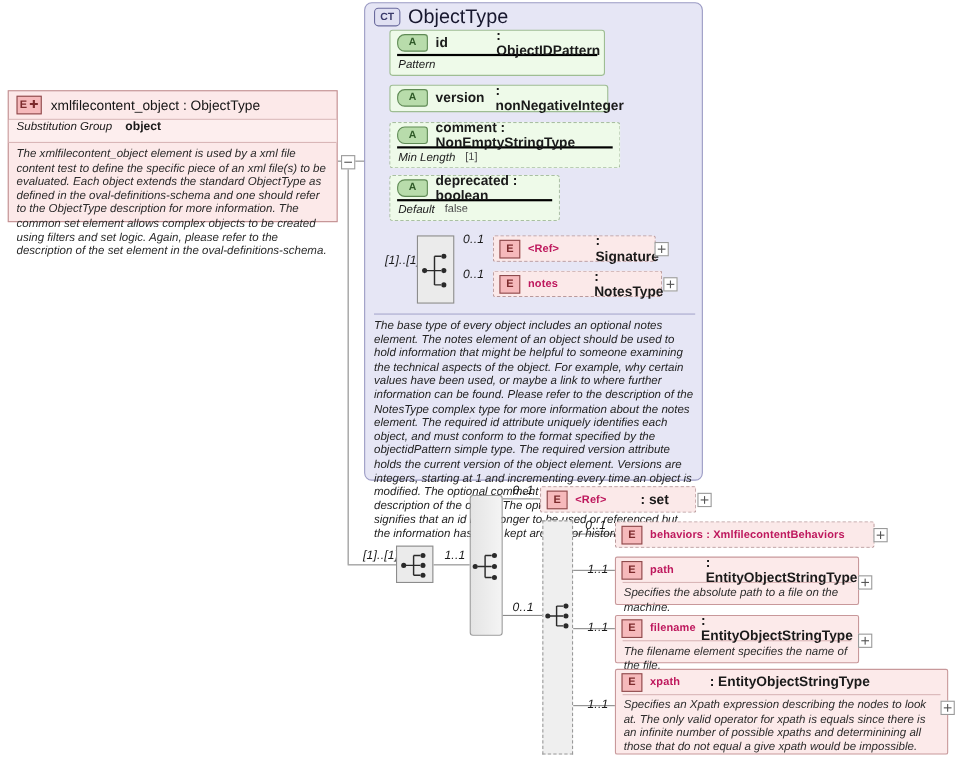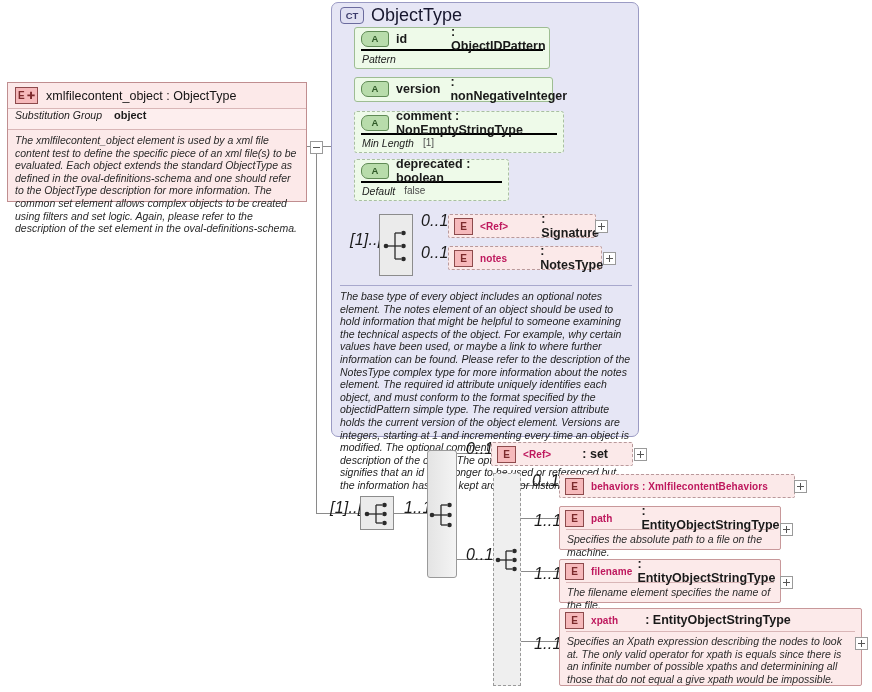--- a/index.html
+++ b/index.html
@@ -60,21 +60,21 @@
   .ct-name{font-size:18px;color:#17172e;}
   .ct-doc{position:absolute;font-style:italic;font-size:10.5px;line-height:12.6px;
           color:#232323;border-top:1px solid #a8a8cd;padding-top:4px;}
 
   
   .seq{background:#ebebeb;border:1px solid #8c8c8c;}
   .seq.tall{background:linear-gradient(to right,#e4e4e4,#f4f4f4);border:1px solid #9a9a9a;border-radius:3px;}
   .seq.dashed{background:#efefef;border:1px dashed #9a9a9a;}
 
   
-  .card{position:absolute;font-size:16px;font-style:italic;color:#1a1a1a;
+  .card{position:absolute;font-size:11px;font-style:italic;color:#1a1a1a;
         letter-spacing:.2px;white-space:nowrap;}
 
   
   .plus{position:absolute;width:11px;height:11px;border:1px solid #9a9a9a;
         background:#fff;display:flex;align-items:center;justify-content:center;}
   .plus::before{content:"";position:absolute;width:7px;height:1px;background:#555;}
   .plus::after{content:"";position:absolute;width:1px;height:7px;background:#555;}
   .minus::after{display:none;}
 
   

